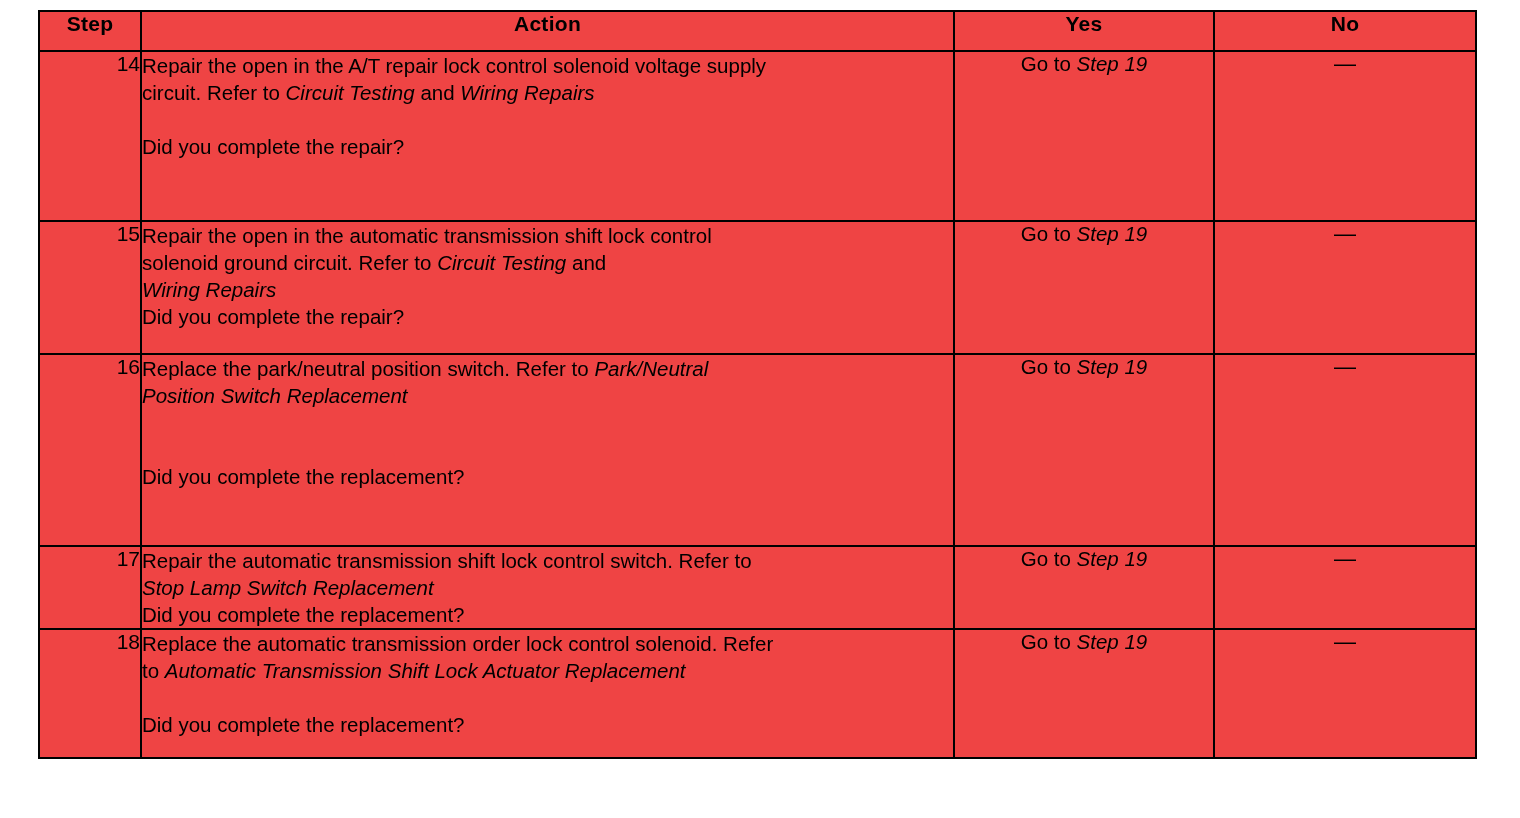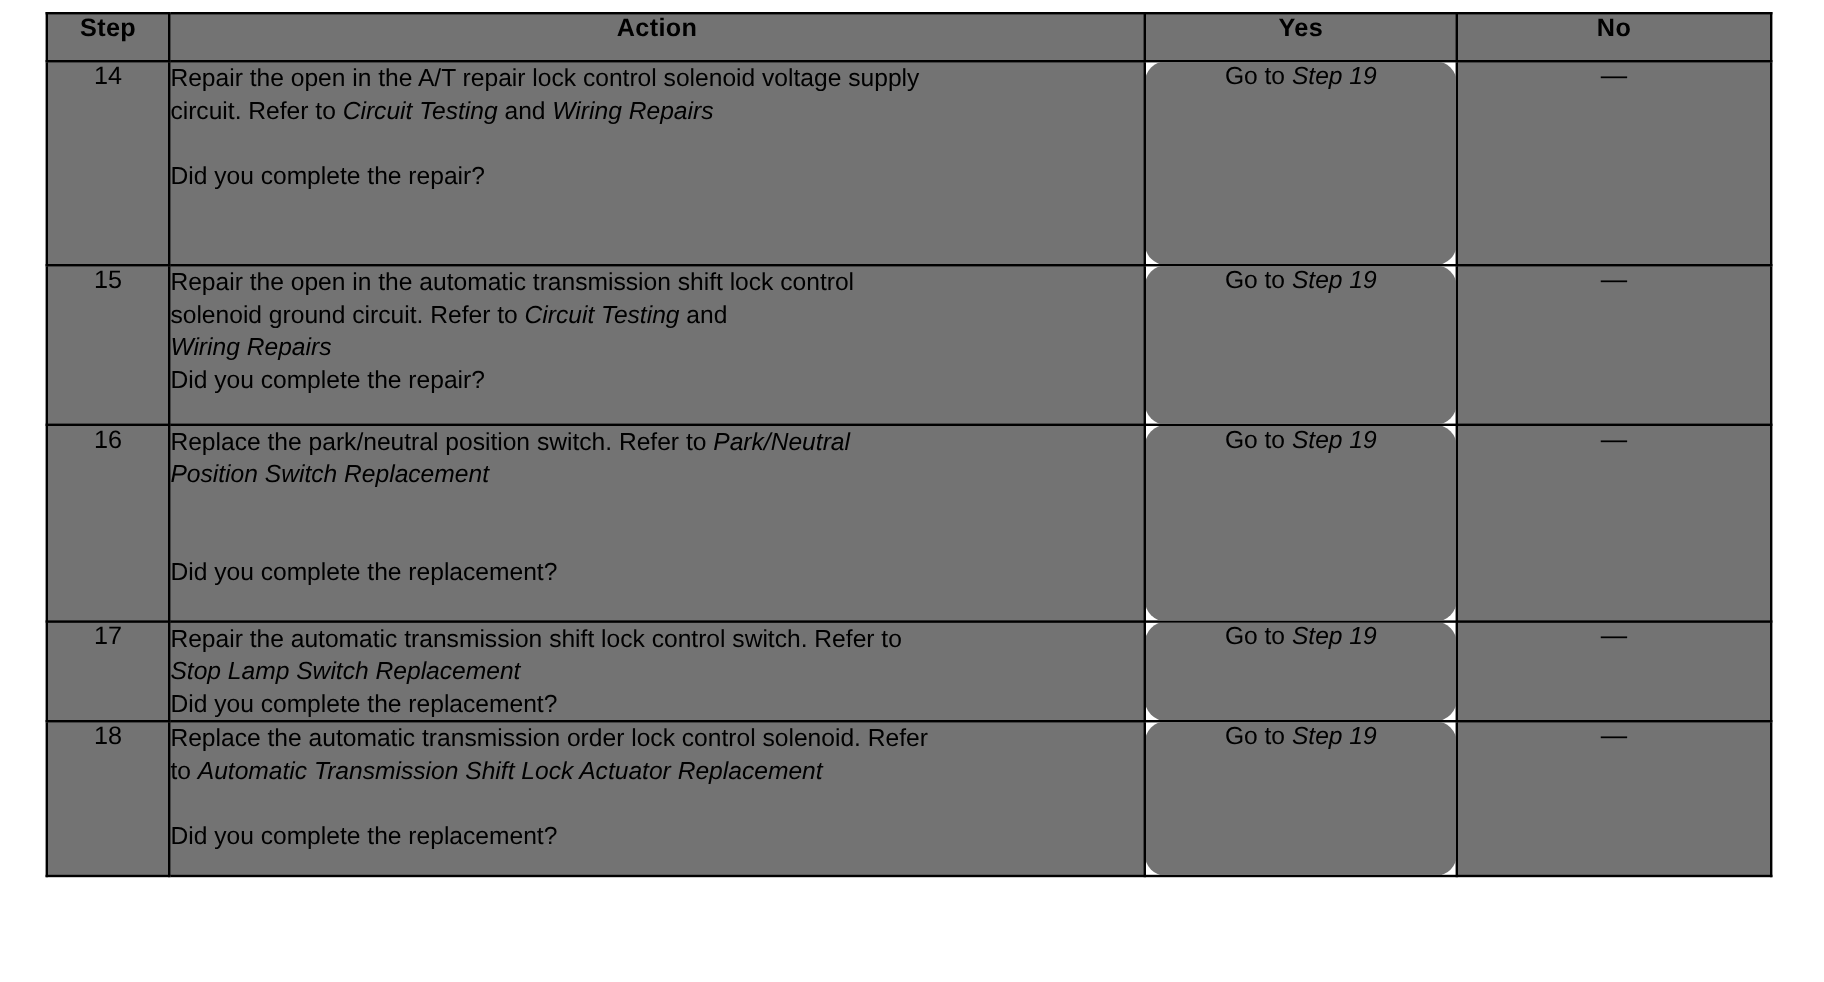--- a/index.html
+++ b/index.html
@@ -26,41 +26,41 @@
     top: 10px;
     width: 1437px;
     border-collapse: collapse;
     table-layout: fixed;
     background: #ffffff;
   }
   table.diag td, table.diag th {
     border: 2.5px solid #000000;
     padding: 0;
     vertical-align: top;
-    background: #737373;
+    background: #ef4444;
   }
   
   col.c-step   { width: 102px; }
   col.c-action { width: 813px; }
   col.c-yes    { width: 260px; }
   col.c-no     { width: 262px; }
 
   
   thead th {
     height: 38px;
     font-size: 21px;
     font-weight: bold;
     text-align: center;
     vertical-align: middle;
     letter-spacing: 0.3px;
   }
 
   
   td.step {
-    text-align: center;
+    text-align: right;
     vertical-align: middle;
     font-size: 21px;
   }
 
   
   td.action {
     padding: 5px 0 6px 12px;
     font-size: 20.5px;
     line-height: 27px;
   }
@@ -75,21 +75,20 @@
     display: block;
   }
   td.action i { font-style: italic; }
 
   
   td.yes {
     position: relative;
     text-align: center;
     font-size: 20.5px;
     vertical-align: bottom;
-    border-radius: 18px;
   }
   td.yes .yestext {
     display: block;
     padding-bottom: 6px;
     white-space: nowrap;
   }
   td.yes i { font-style: italic; }
 
   
   td.no {
@@ -156,21 +155,21 @@
               <span class="line">Did you complete the repair?</span>
             </span>
           </td>
           <td class="yes">
             <span class="yestext">Go to <i>Step 19</i></span>
           </td>
           <td class="no">
             <span class="notext"><span class="dash">—</span></span>
           </td>
         </tr>
-        <tr style="height: 164px; padding-left: 40px;">
+        <tr style="height: 192px; padding-left: 40px;">
           <td class="step">16</td>
           <td class="action">
             <span class="lines">
               <span class="line">Replace the park/neutral position switch. Refer to <i>Park/Neutral</i></span>
               <span class="line"><i>Position Switch Replacement</i></span>
               <span class="line spacer">&nbsp;</span>
               <span class="line spacer">&nbsp;</span>
               <span class="line">Did you complete the replacement?</span>
             </span>
           </td>

